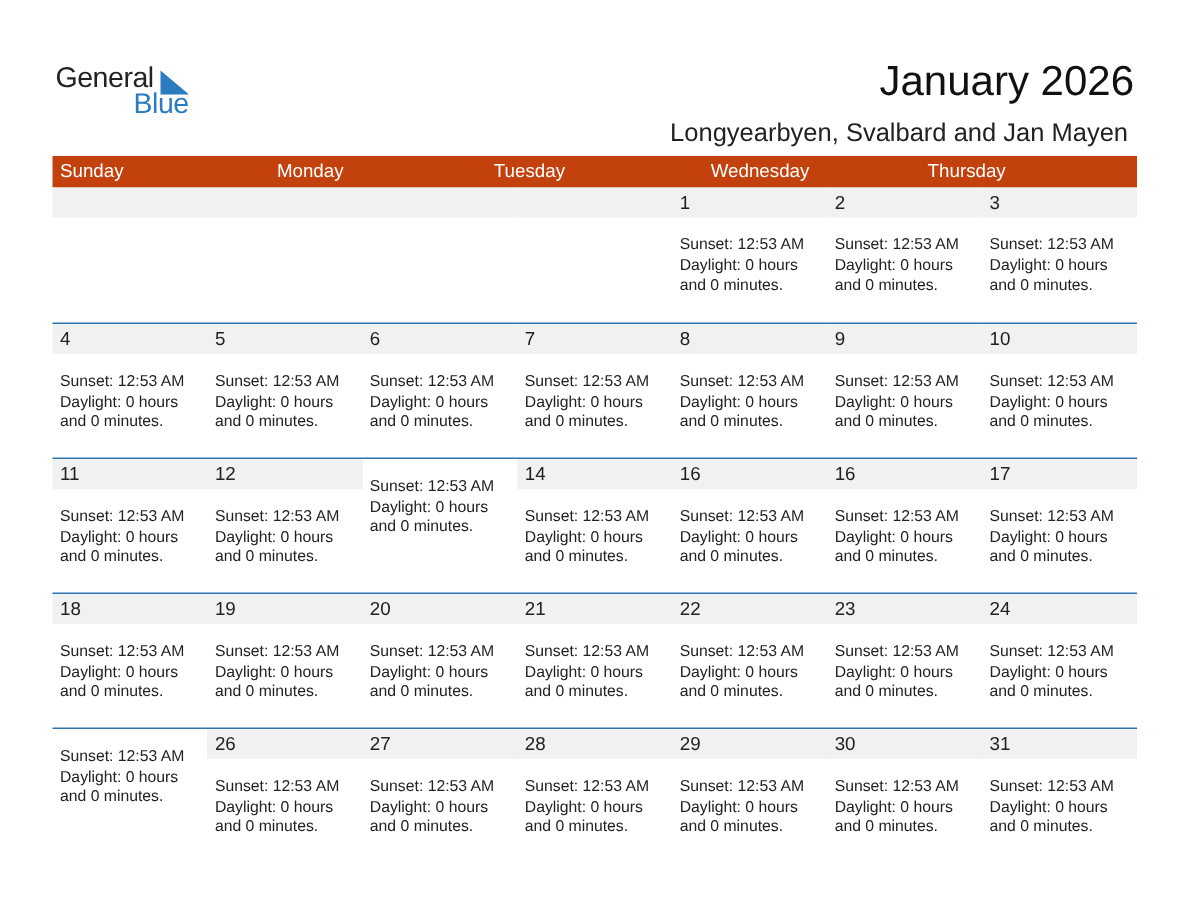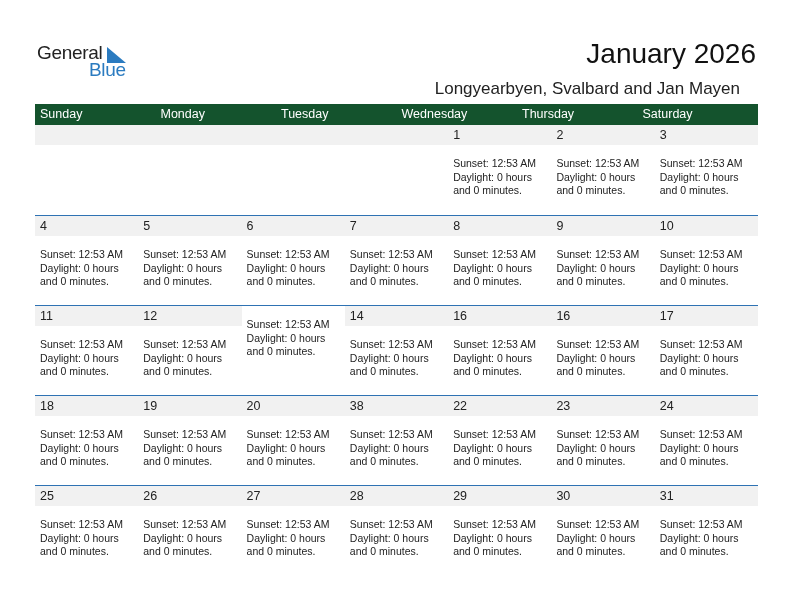--- a/index.html
+++ b/index.html
@@ -4,23 +4,23 @@
 <style>
   html, body { margin: 0; padding: 0; background: #ffffff; }
   body { width: 792px; height: 612px; position: relative; overflow: hidden;
          font-family: "Liberation Sans", sans-serif; color: #1a1a1a; }
   .logo { position: absolute; left: 37px; top: 42px; width: 100px; height: 40px; }
   .logo .general { position: absolute; left: 0; top: 0; font-size: 19px; color: #222; letter-spacing: -0.3px; }
   .logo .blue { position: absolute; left: 52px; top: 17px; font-size: 19px; color: #2b7bc0; letter-spacing: -0.3px; }
   .logo .tri { position: absolute; left: 70px; top: 5px; width: 0; height: 0;
                border-left: 19px solid transparent; border-bottom: 16px solid #2b7bc0; transform: scaleX(-1); }
   .title { position: absolute; right: 36px; top: 38px; font-size: 28px; color: #111; }
-  .subtitle { position: absolute; right: 52px; top: 79px; font-size: 17px; color: #222; }
+  .subtitle { position: absolute; right: 40px; top: 79px; font-size: 17px; color: #222; }
   .cal { position: absolute; left: 35px; top: 104px; width: 723px; }
-  .hdr { display: grid; grid-template-columns: repeat(6, 1fr); background: #14532d; height: 21px; }
+  .hdr { display: grid; grid-template-columns: repeat(5, 1fr); background: #c2410c; height: 21px; }
   .hdr div { color: #ffffff; font-size: 12.5px; line-height: 21px; padding-left: 5px; }
   .week { display: grid; grid-template-columns: repeat(7, 1fr); height: 90px; }
   .week + .week { border-top: 1px solid #2e72b3; height: 89px; }
   .cell { position: relative; }
   .daynum { background: #f1f1f1; height: 20px; line-height: 20px; font-size: 12.5px; padding-left: 5px; color: #222; }
   .info { padding: 12px 0 0 5px; font-size: 10.5px; line-height: 13.5px; color: #222; }
   .info div { white-space: nowrap; }
 </style>
 </head>
 <body>
@@ -237,21 +237,21 @@
         </div>
         <div class="cell">
           <div class="daynum">20</div>
           <div class="info">
             <div>Sunset: 12:53 AM</div>
             <div>Daylight: 0 hours</div>
             <div>and 0 minutes.</div>
           </div>
         </div>
         <div class="cell">
-          <div class="daynum">38</div>
+          <div class="daynum">21</div>
           <div class="info">
             <div>Sunset: 12:53 AM</div>
             <div>Daylight: 0 hours</div>
             <div>and 0 minutes.</div>
           </div>
         </div>
         <div class="cell">
           <div class="daynum">22</div>
           <div class="info">
             <div>Sunset: 12:53 AM</div>
@@ -271,21 +271,20 @@
           <div class="daynum">24</div>
           <div class="info">
             <div>Sunset: 12:53 AM</div>
             <div>Daylight: 0 hours</div>
             <div>and 0 minutes.</div>
           </div>
         </div>
       </div>
       <div class="week">
         <div class="cell">
-          <div class="daynum">25</div>
           <div class="info">
             <div>Sunset: 12:53 AM</div>
             <div>Daylight: 0 hours</div>
             <div>and 0 minutes.</div>
           </div>
         </div>
         <div class="cell">
           <div class="daynum">26</div>
           <div class="info">
             <div>Sunset: 12:53 AM</div>

